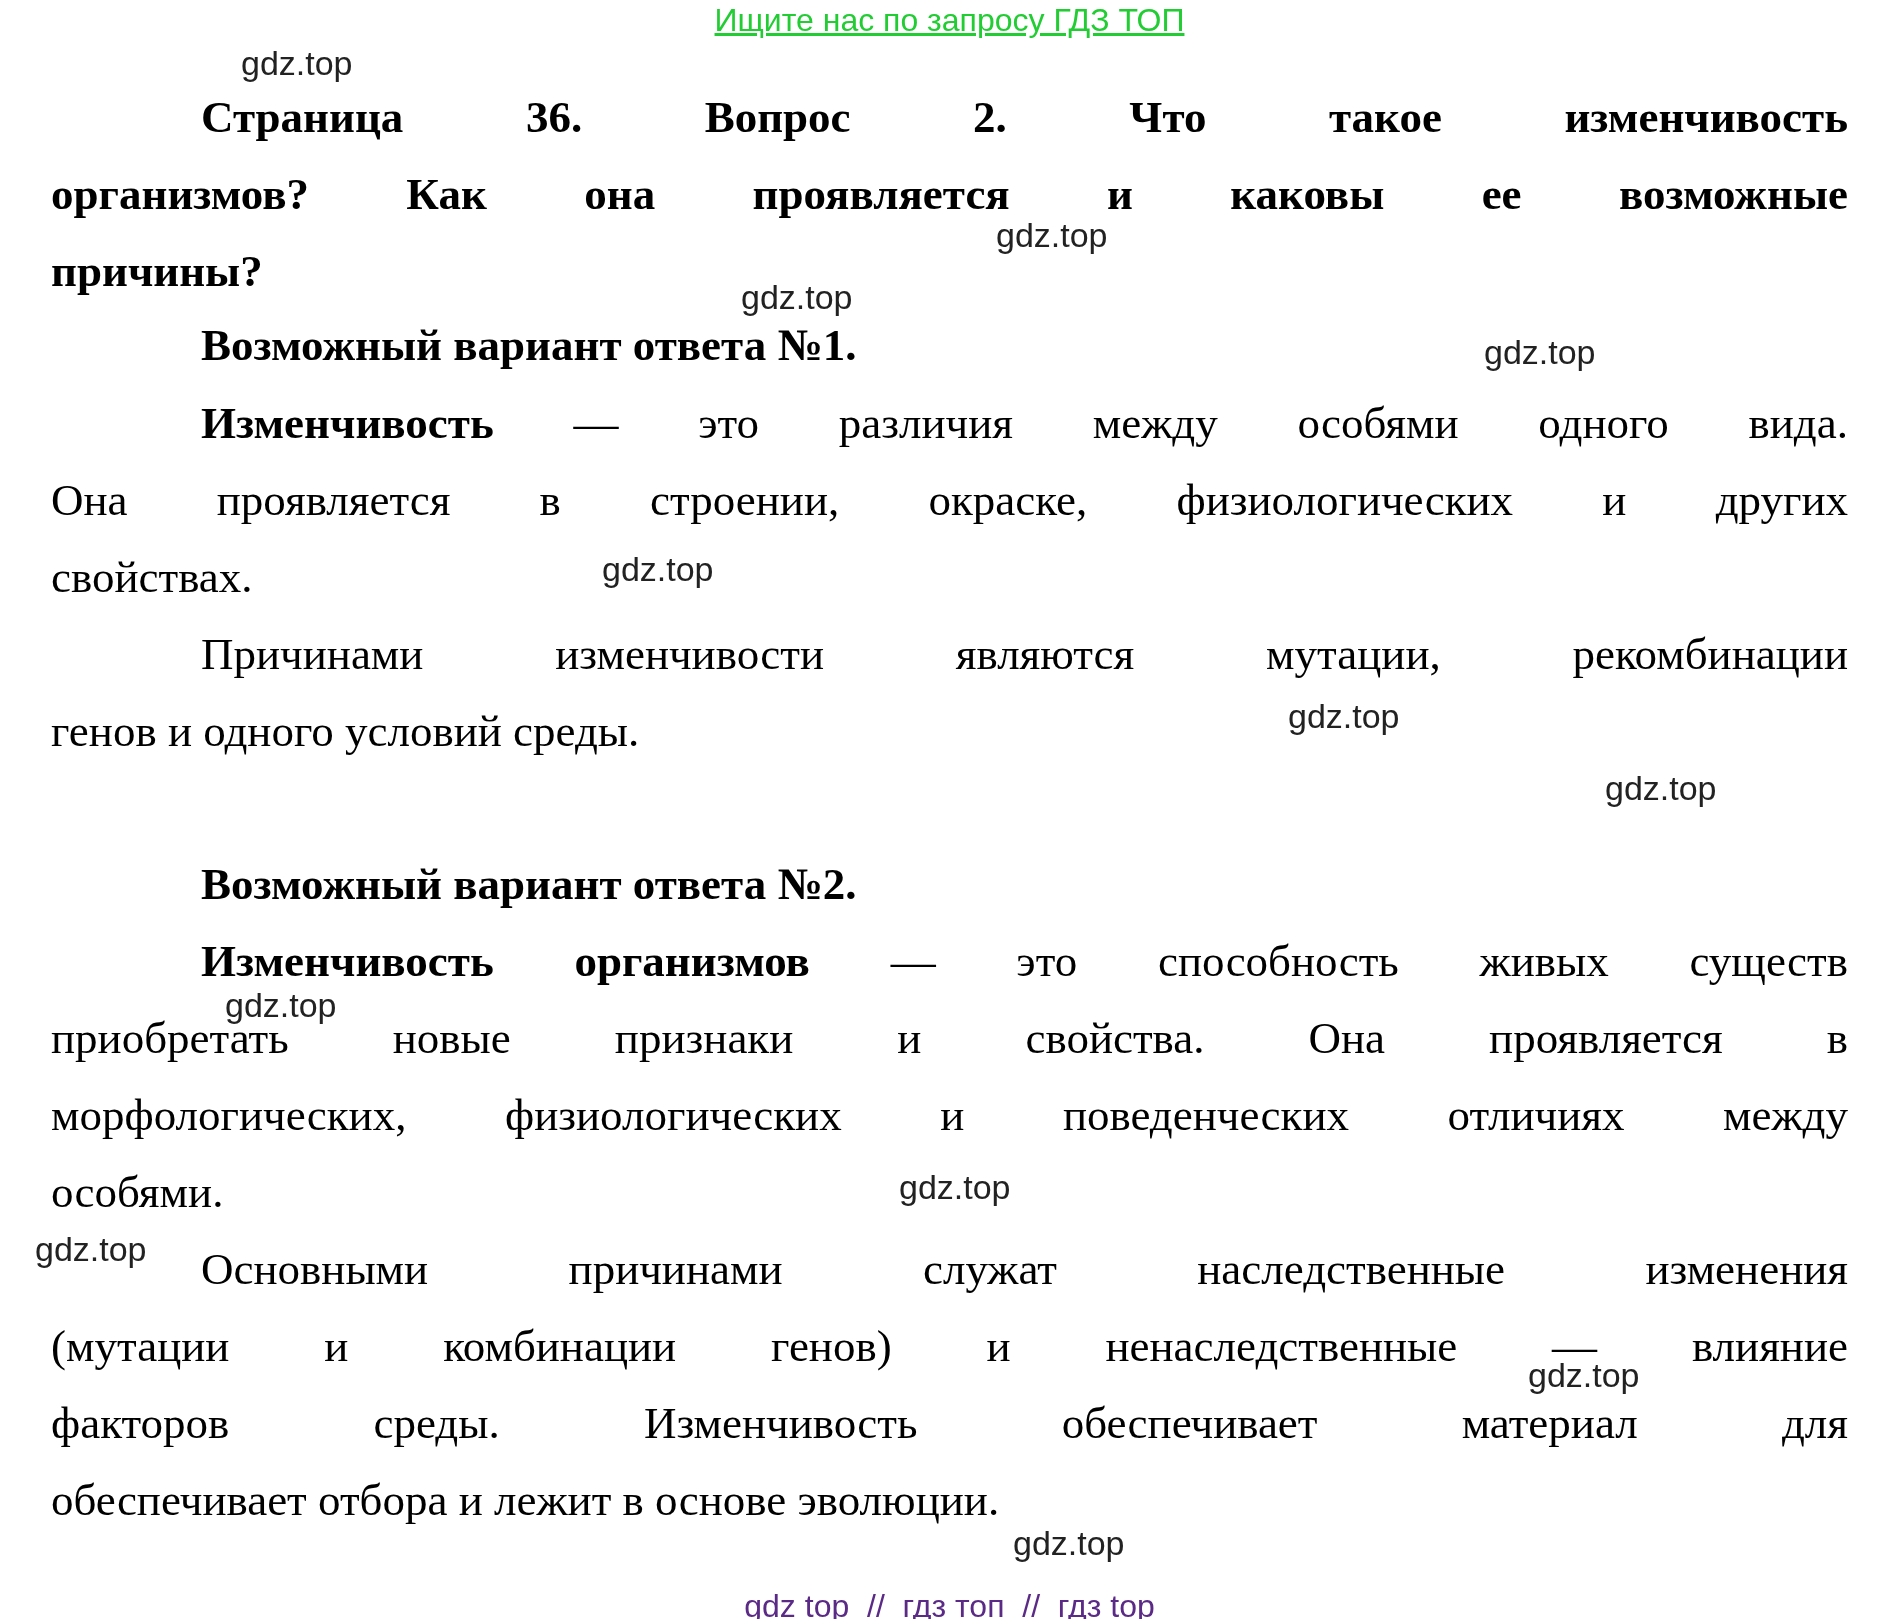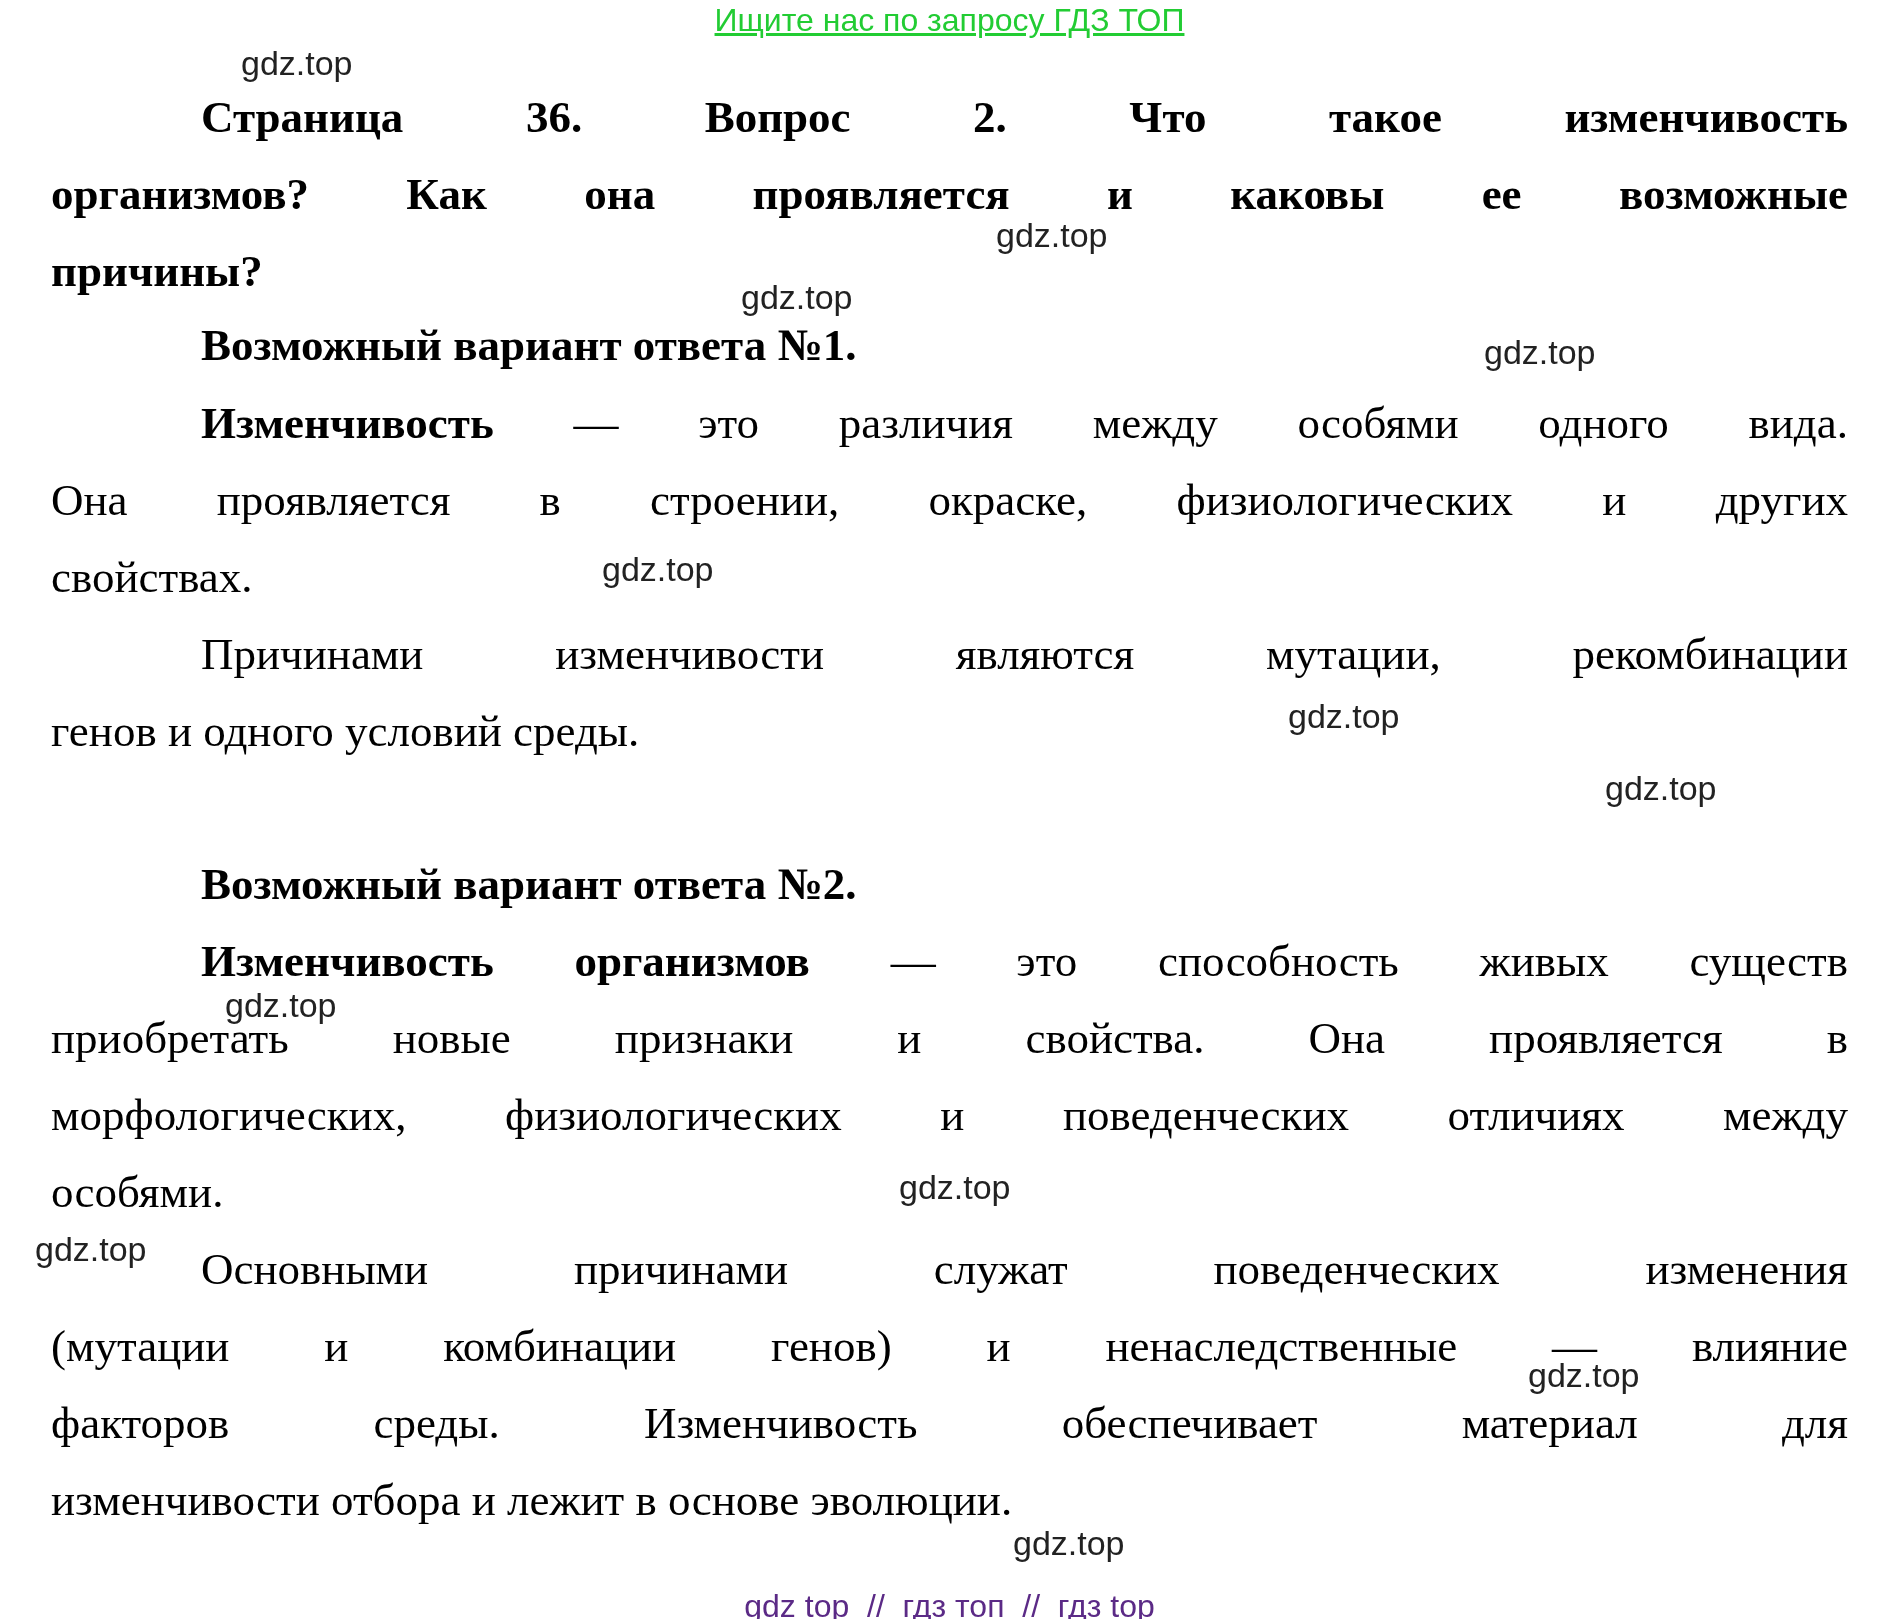--- a/index.html
+++ b/index.html
@@ -30,24 +30,24 @@
 <div class="abs serif line" style="top:461px;">Она проявляется в строении, окраске, физиологических и других</div>
 <div class="abs serif line last" style="top:538px;">свойствах.</div>
 <div class="abs serif line indent" style="top:615px;">Причинами изменчивости являются мутации, рекомбинации</div>
 <div class="abs serif line last" style="top:692px;">генов и одного условий среды.</div>
 
 <div class="abs serif line indent bold last" style="top:845px;">Возможный вариант ответа №2.</div>
 <div class="abs serif line indent" style="top:922px;"><span class="bold">Изменчивость организмов</span><span> — это способность живых существ</span></div>
 <div class="abs serif line" style="top:999px;">приобретать новые признаки и свойства. Она проявляется в</div>
 <div class="abs serif line" style="top:1076px;">морфологических, физиологических и поведенческих отличиях между</div>
 <div class="abs serif line last" style="top:1153px;">особями.</div>
-<div class="abs serif line indent" style="top:1230px;">Основными причинами служат поведенческих изменения</div>
+<div class="abs serif line indent" style="top:1230px;">Основными причинами служат наследственные изменения</div>
 <div class="abs serif line" style="top:1307px;">(мутации и комбинации генов) и ненаследственные — влияние</div>
 <div class="abs serif line" style="top:1384px;">факторов среды. Изменчивость обеспечивает материал для</div>
-<div class="abs serif line last" style="top:1461px;">изменчивости отбора и лежит в основе эволюции.</div>
+<div class="abs serif line last" style="top:1461px;">обеспечивает отбора и лежит в основе эволюции.</div>
 
 <div class="abs sans wm" style="left:241px; top:44px;">gdz.top</div>
 <div class="abs sans wm" style="left:996px; top:216px;">gdz.top</div>
 <div class="abs sans wm" style="left:741px; top:278px;">gdz.top</div>
 <div class="abs sans wm" style="left:1484px; top:333px;">gdz.top</div>
 <div class="abs sans wm" style="left:602px; top:550px;">gdz.top</div>
 <div class="abs sans wm" style="left:1288px; top:697px;">gdz.top</div>
 <div class="abs sans wm" style="left:1605px; top:769px;">gdz.top</div>
 <div class="abs sans wm" style="left:225px; top:986px;">gdz.top</div>
 <div class="abs sans wm" style="left:899px; top:1168px;">gdz.top</div>

